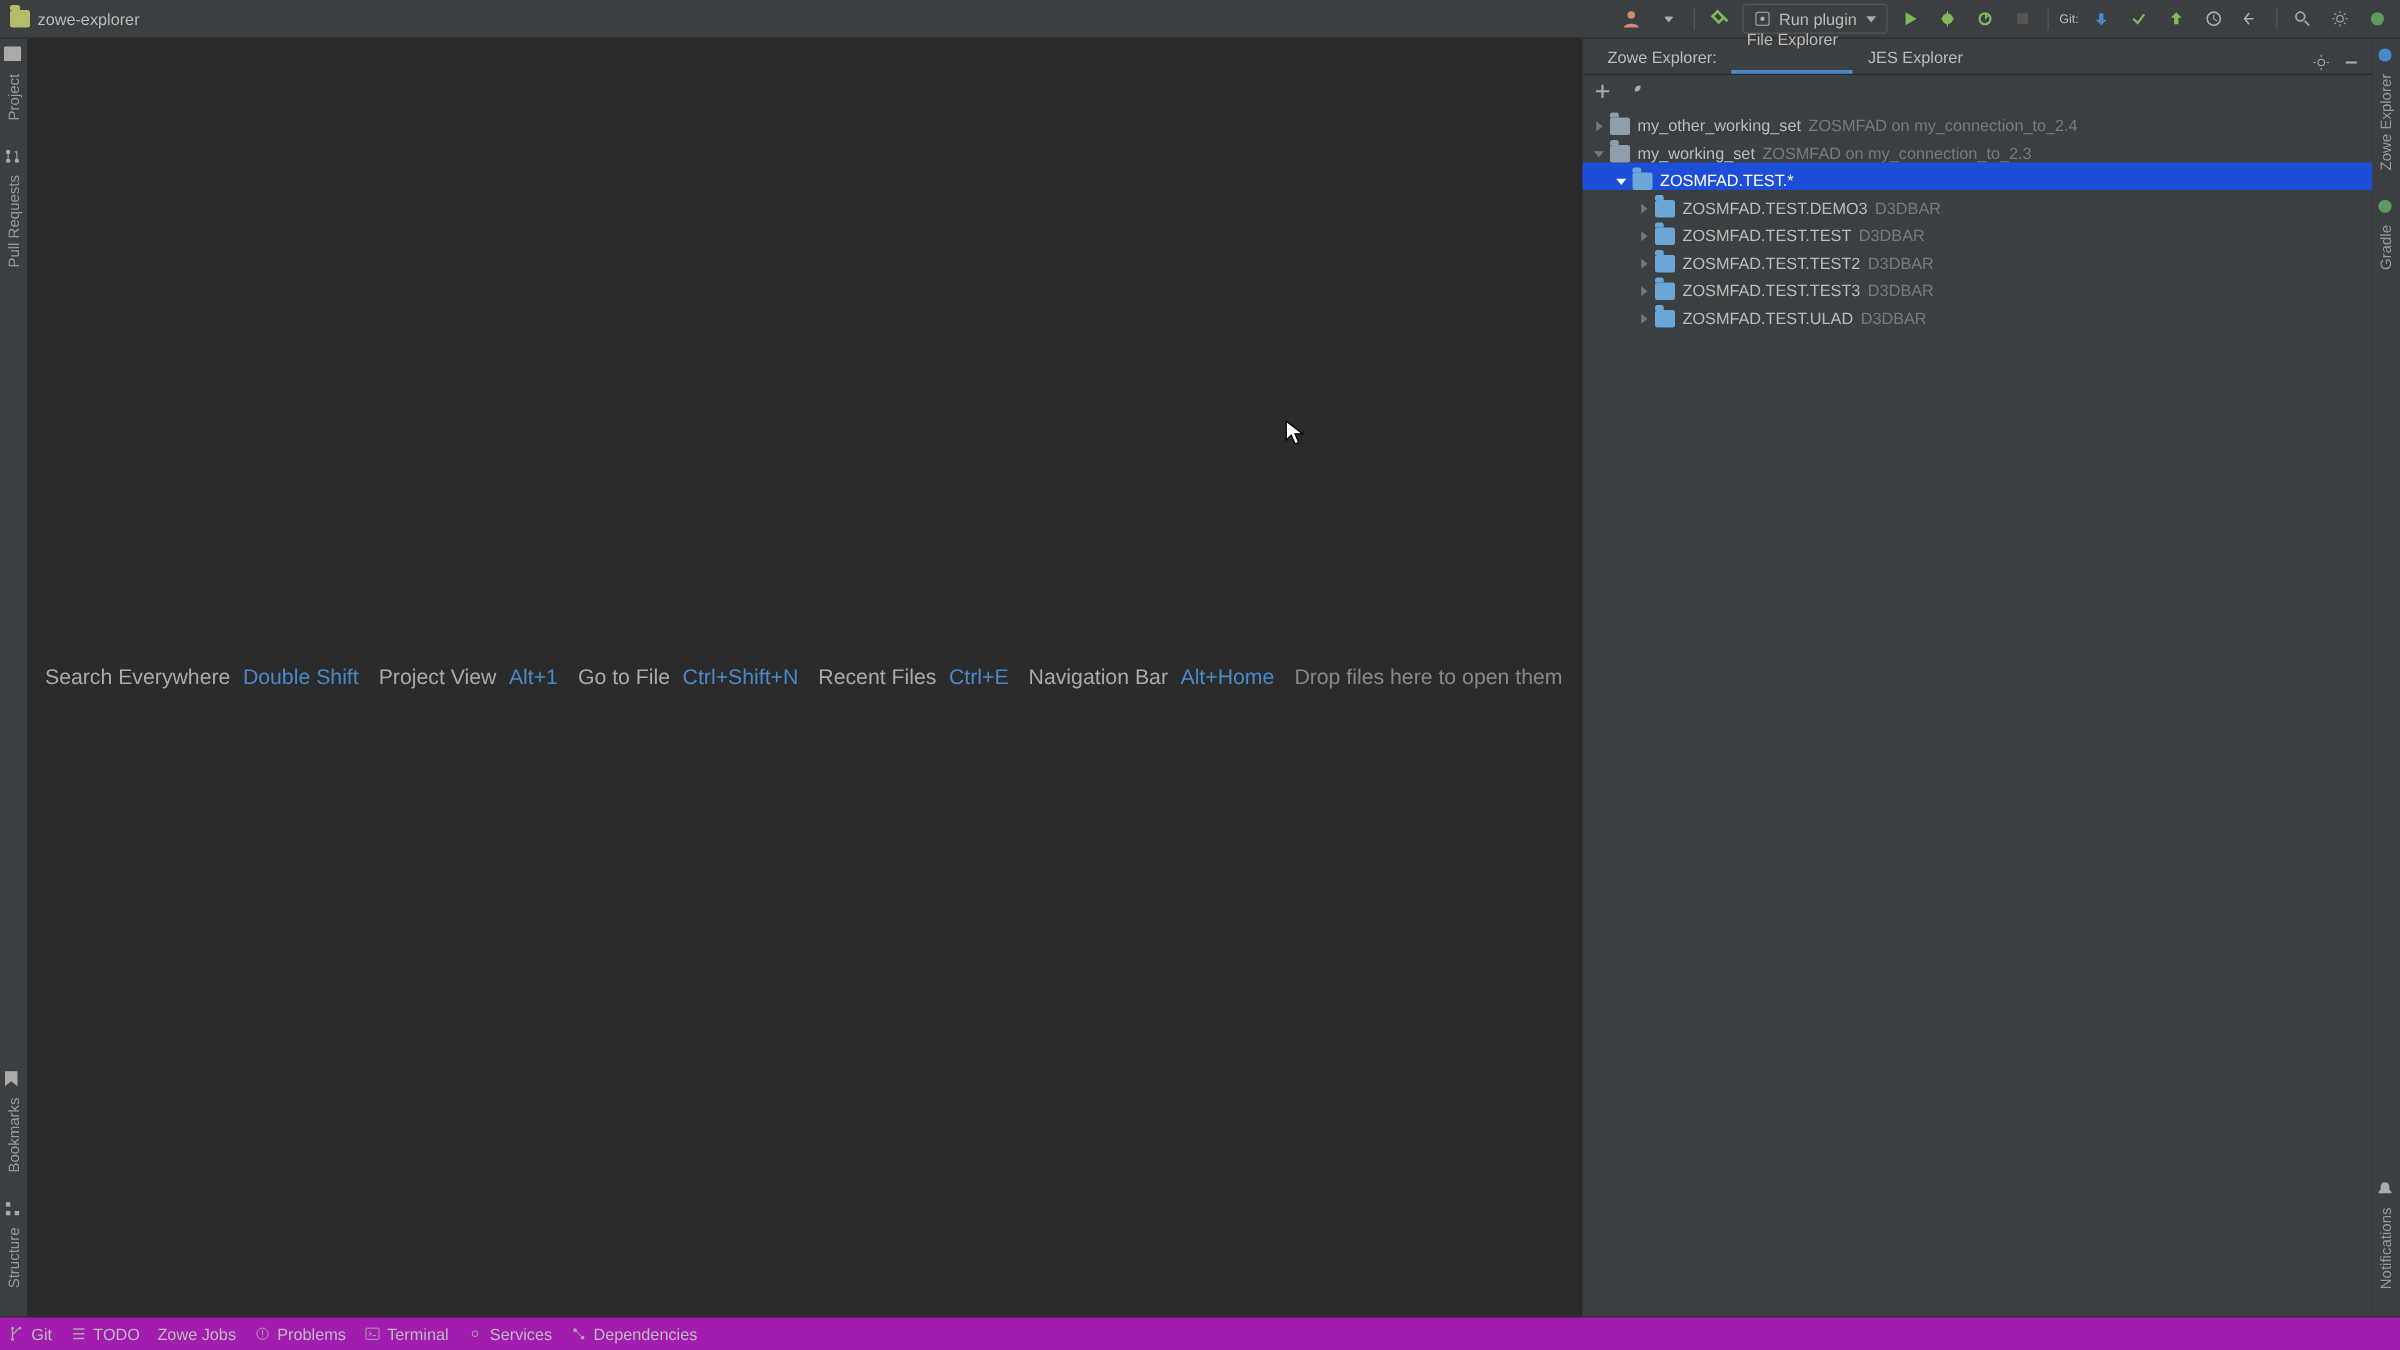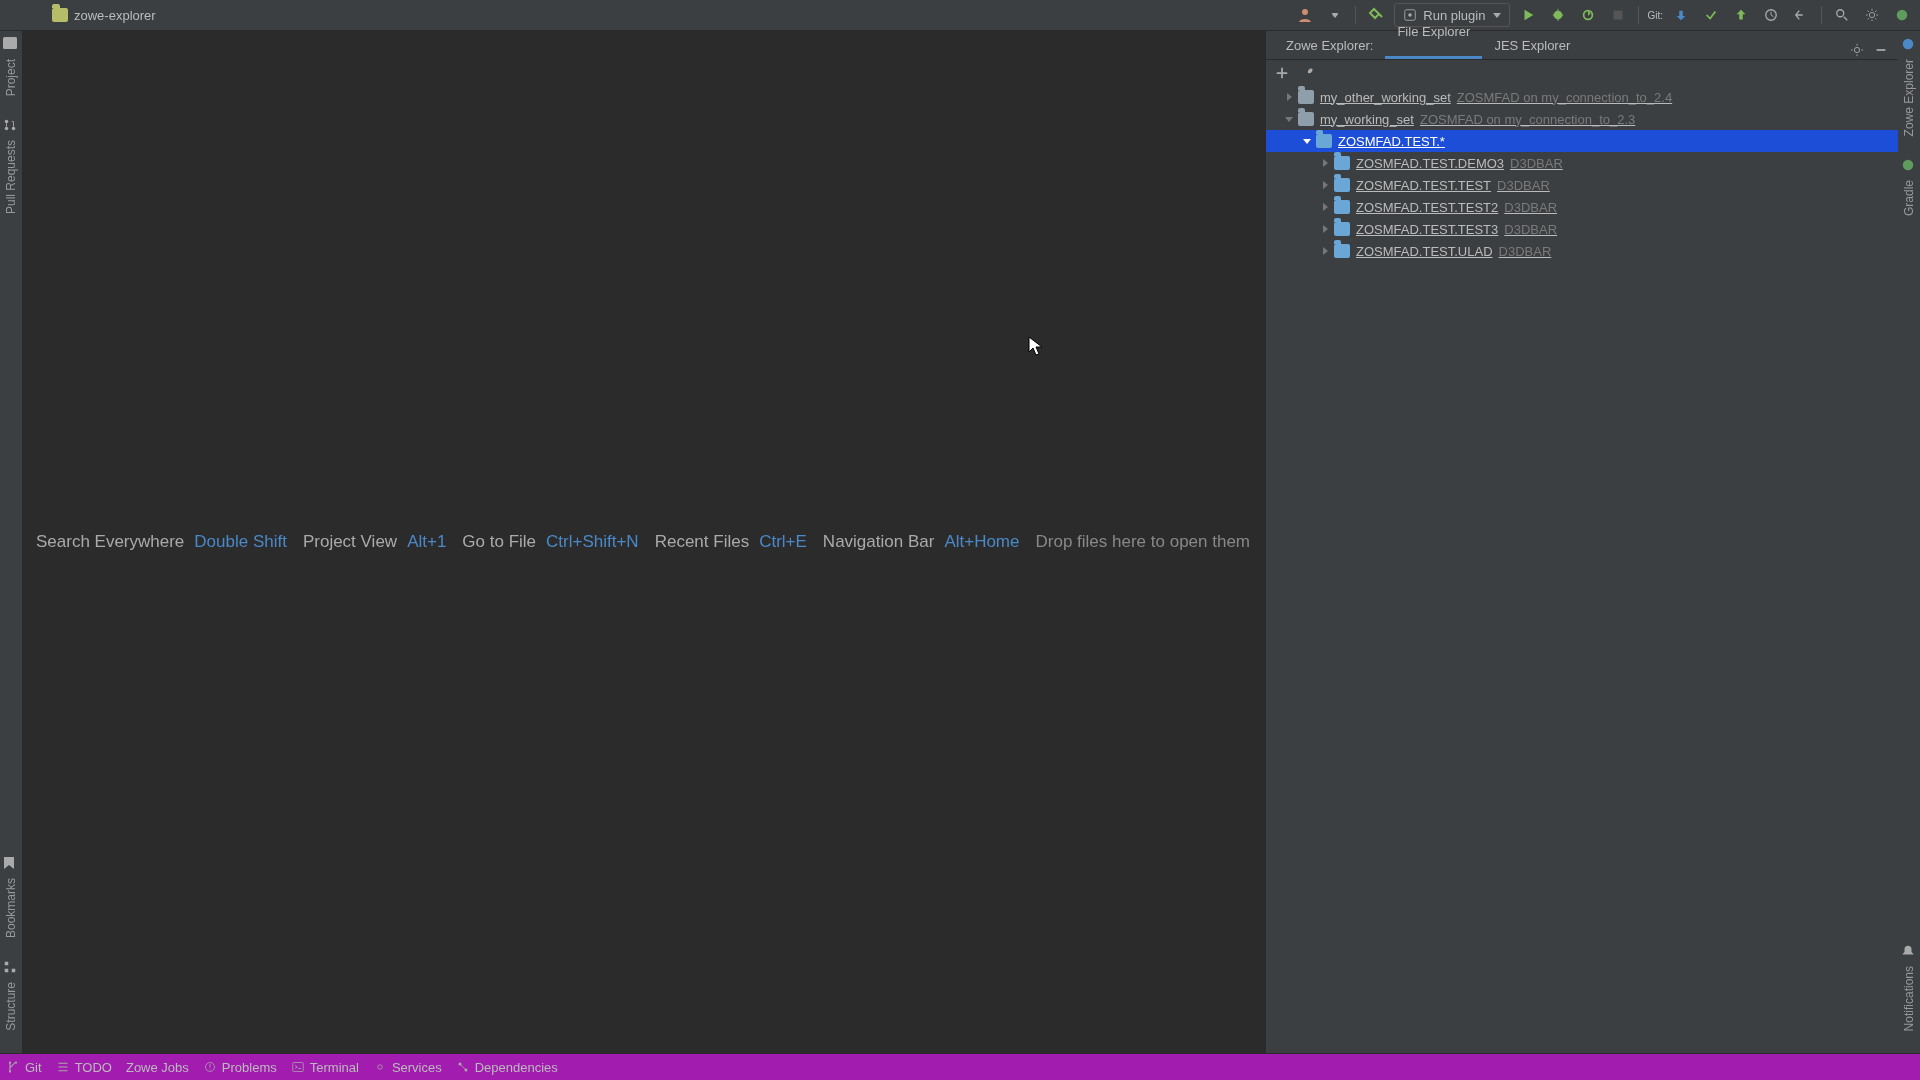--- a/index.html
+++ b/index.html
@@ -15,21 +15,20 @@
   }
   .root { display: flex; flex-direction: column; width: 100%; height: 100%; }
 
   
   .topbar {
     height: 30px;
     background: #3c3f41;
     display: flex;
     align-items: center;
     border-bottom: 1px solid #2b2b2b;
-    padding-left: 44px;
   }
   .topbar .title {
     display: flex; align-items: center;
     padding-left: 8px;
     font-size: 13px;
     color: #bbbbbb;
     flex: 1;
   }
   .folder-ico {
     width: 16px; height: 14px; margin-right: 6px;
@@ -152,26 +151,25 @@
     height: 26px;
     display: flex;
     align-items: center;
     padding: 0 6px;
     gap: 6px;
   }
   .panel-toolbar .ti { width: 20px; height: 20px; display: inline-flex; align-items: center; justify-content: center; }
 
   .tree { flex: 1; overflow: auto; font-size: 13px; padding-bottom: 6px; }
   .trow {
-    display: flex; align-items: center;
+    display: flex; align-items: flex-end;
     height: 22px;
-    padding-left: 16px;
+    padding-left: 6px;
     color: #bbb;
     white-space: nowrap;
-    text-decoration: underline;
   }
   .trow.selected { background: #1d4ed8; color: #fff; }
   .trow .indent { display: inline-block; }
   .trow .chevron {
     width: 14px; height: 14px;
     display: inline-flex; align-items: center; justify-content: center;
     margin-right: 2px;
   }
   .chevron.right::before {
     content: ""; width: 0; height: 0;

